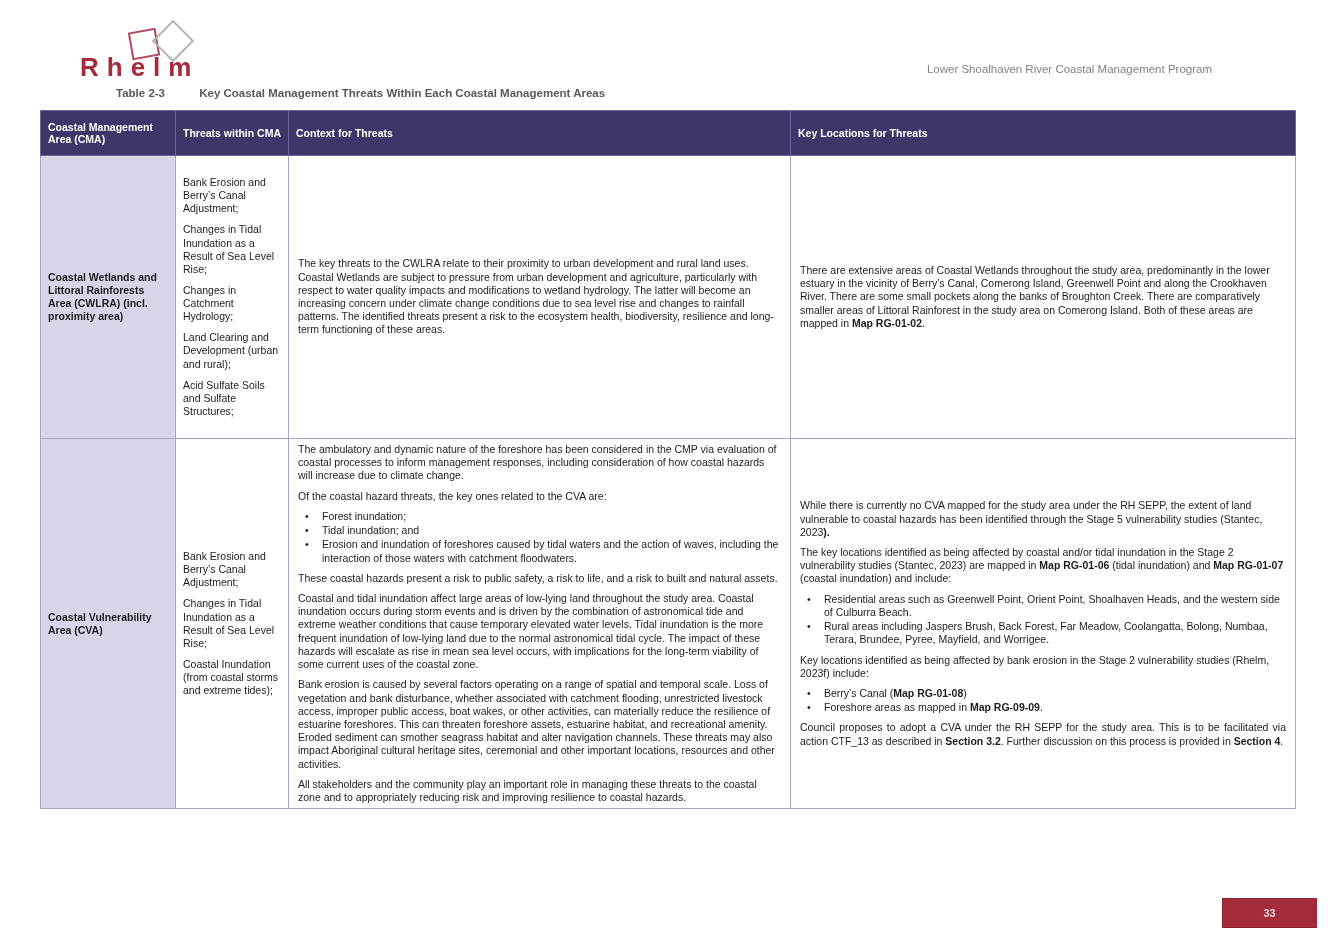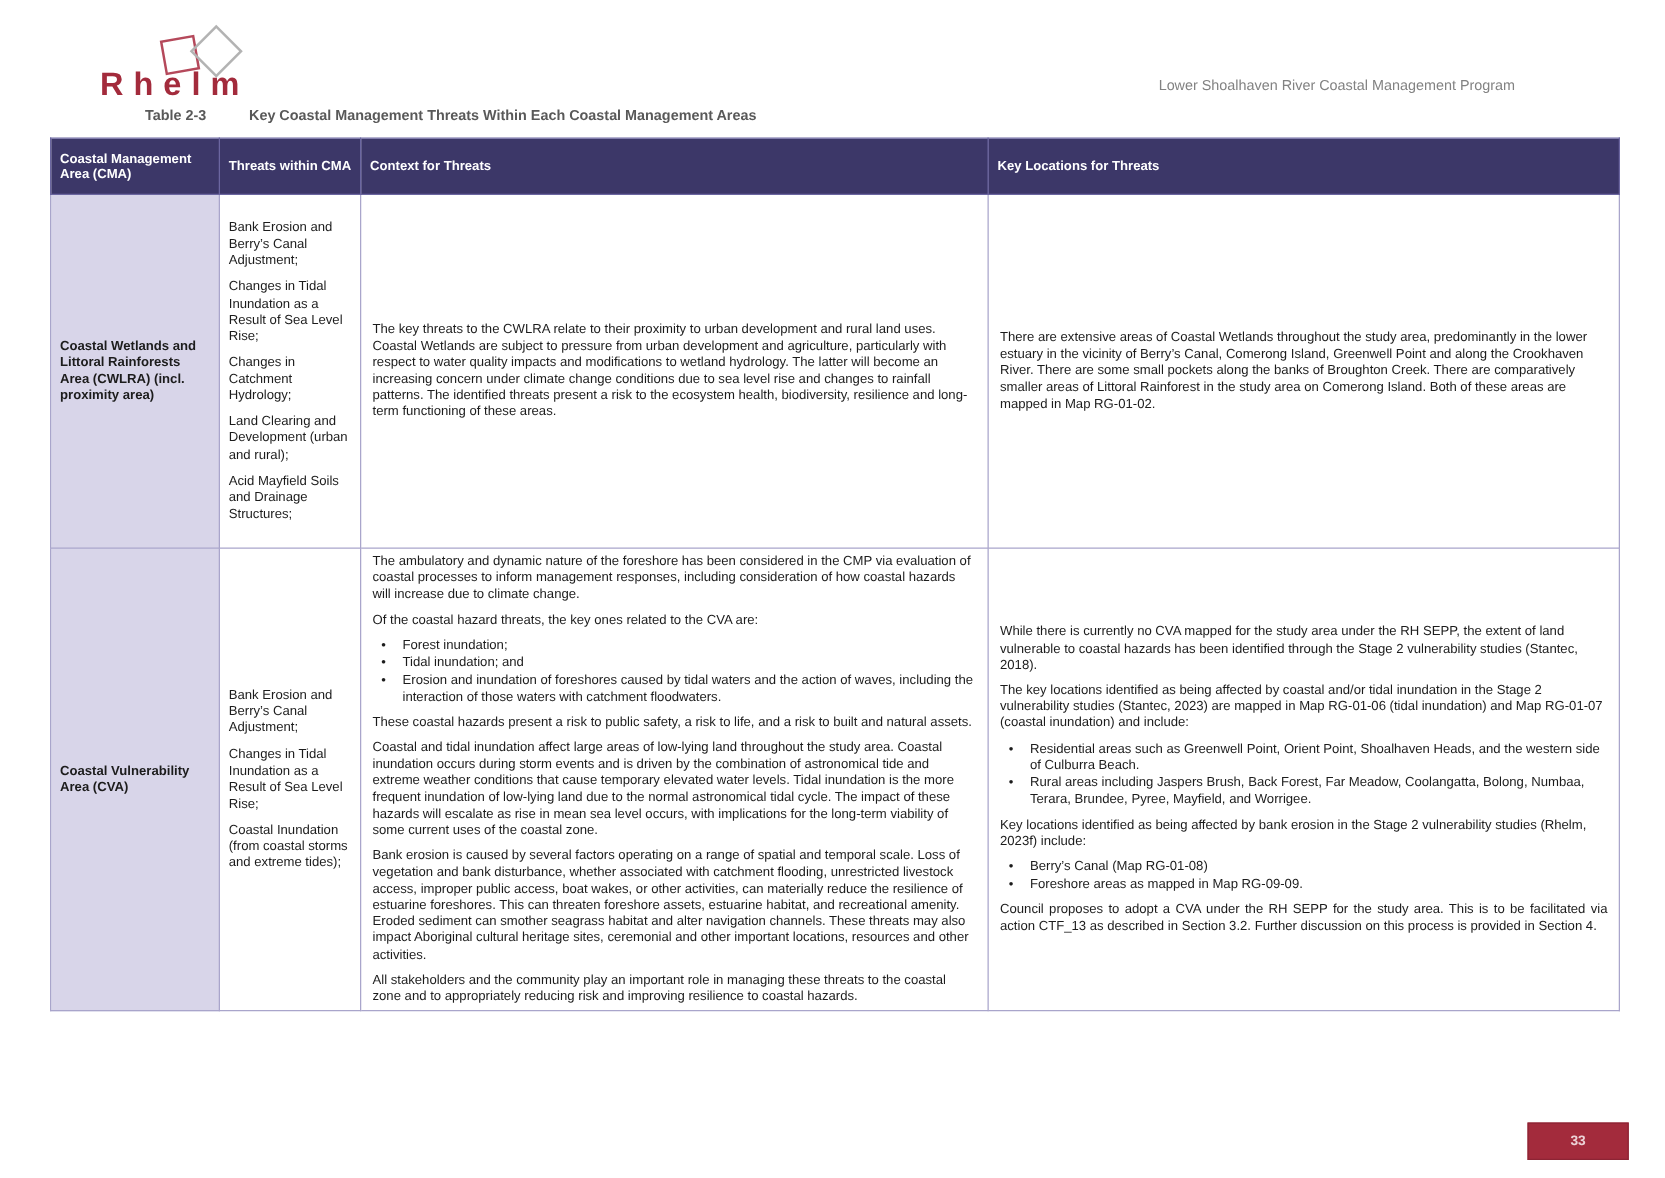--- a/index.html
+++ b/index.html
@@ -68,24 +68,24 @@
   td.threats p{margin:0 0 8px 0;}
   td.threats p:last-child{margin-bottom:0;}
   td.body-cell{padding:4px 9px;line-height:1.26;}
   td.body-cell p{margin:0 0 7px 0;}
   td.body-cell p:last-child{margin-bottom:0;}
   td.body-cell ul{margin:0 0 7px 0;padding:0;list-style:none;}
   td.body-cell ul:last-child{margin-bottom:0;}
   td.body-cell li{position:relative;padding-left:24px;margin:0 0 1px 0;}
   td.body-cell li::before{content:"\2022";position:absolute;left:7px;}
   p.just{text-align:justify;}
-  b{font-weight:normal;}
+  b{font-weight:bold;}
   
   .page-num-box{
-    position:absolute;left:1222px;top:898px;width:81px;height:30px;
+    position:absolute;left:1222px;top:898px;width:95px;height:30px;
     background:var(--accent-red);border:1px solid #8d2434;
     display:flex;align-items:center;justify-content:center;
     color:#ecd2d6;font-size:11px;font-weight:bold;
   }
 </style>
 </head>
 <body>
 
 <div class="logo">
   <div class="logo-shape red"></div>
@@ -116,21 +116,21 @@
     </tr>
   </thead>
   <tbody>
       <tr class="row1">
         <td class="cma">Coastal Wetlands and Littoral Rainforests Area (CWLRA) (incl. proximity area)</td>
         <td class="threats">
           <p>Bank Erosion and Berry’s Canal Adjustment;</p>
           <p>Changes in Tidal Inundation as a Result of Sea Level Rise;</p>
           <p>Changes in Catchment Hydrology;</p>
           <p>Land Clearing and Development (urban and rural);</p>
-          <p>Acid Mayfield Soils and Drainage Structures;</p>
+          <p>Acid Sulfate Soils and Sulfate Structures;</p>
         </td>
         <td class="body-cell">
           <p><span>The key threats to the CWLRA relate to their proximity to urban development and rural land uses. Coastal Wetlands are subject to pressure from urban development and agriculture, particularly with respect to water quality impacts and modifications to wetland hydrology. The latter will become an increasing concern under climate change conditions due to sea level rise and changes to rainfall patterns. The identified threats present a risk to the ecosystem health, biodiversity, resilience and long-term functioning of these areas.</span></p>
         </td>
         <td class="body-cell">
           <p><span>There are extensive areas of Coastal Wetlands throughout the study area, predominantly in the lower estuary in the vicinity of Berry’s Canal, Comerong Island, Greenwell Point and along the Crookhaven River. There are some small pockets along the banks of Broughton Creek. There are comparatively smaller areas of Littoral Rainforest in the study area on Comerong Island. Both of these areas are mapped in </span><b>Map RG-01-02</b><span>.</span></p>
         </td>
       </tr>
       <tr class="row2">
         <td class="cma">Coastal Vulnerability Area (CVA)</td>
@@ -146,21 +146,21 @@
             <li><span>Forest inundation;</span></li>
             <li><span>Tidal inundation; and</span></li>
             <li><span>Erosion and inundation of foreshores caused by tidal waters and the action of waves, including the interaction of those waters with catchment floodwaters.</span></li>
           </ul>
           <p><span>These coastal hazards present a risk to public safety, a risk to life, and a risk to built and natural assets.</span></p>
           <p><span>Coastal and tidal inundation affect large areas of low-lying land throughout the study area. Coastal inundation occurs during storm events and is driven by the combination of astronomical tide and extreme weather conditions that cause temporary elevated water levels. Tidal inundation is the more frequent inundation of low-lying land due to the normal astronomical tidal cycle. The impact of these hazards will escalate as rise in mean sea level occurs, with implications for the long-term viability of some current uses of the coastal zone.</span></p>
           <p><span>Bank erosion is caused by several factors operating on a range of spatial and temporal scale. Loss of vegetation and bank disturbance, whether associated with catchment flooding, unrestricted livestock access, improper public access, boat wakes, or other activities, can materially reduce the resilience of estuarine foreshores. This can threaten foreshore assets, estuarine habitat, and recreational amenity. Eroded sediment can smother seagrass habitat and alter navigation channels. These threats may also impact Aboriginal cultural heritage sites, ceremonial and other important locations, resources and other activities.</span></p>
           <p><span>All stakeholders and the community play an important role in managing these threats to the coastal zone and to appropriately reducing risk and improving resilience to coastal hazards.</span></p>
         </td>
         <td class="body-cell">
-          <p><span>While there is currently no CVA mapped for the study area under the RH SEPP, the extent of land vulnerable to coastal hazards has been identified through the Stage 2 vulnerability studies (Stantec, 2018</span><b>).</b></p>
+          <p><span>While there is currently no CVA mapped for the study area under the RH SEPP, the extent of land vulnerable to coastal hazards has been identified through the Stage 5 vulnerability studies (Stantec, 2023</span><b>).</b></p>
           <p><span>The key locations identified as being affected by coastal and/or tidal inundation in the Stage 2 vulnerability studies (Stantec, 2023) are mapped in </span><b>Map RG-01-06</b><span> (tidal inundation) and </span><b>Map RG-01-07</b><span> (coastal inundation) and include:</span></p>
           <ul>
             <li><span>Residential areas such as Greenwell Point, Orient Point, Shoalhaven Heads, and the western side of Culburra Beach.</span></li>
             <li><span>Rural areas including Jaspers Brush, Back Forest, Far Meadow, Coolangatta, Bolong, Numbaa, Terara, Brundee, Pyree, Mayfield, and Worrigee.</span></li>
           </ul>
           <p><span>Key locations identified as being affected by bank erosion in the Stage 2 vulnerability studies (Rhelm, 2023f) include:</span></p>
           <ul>
             <li><span>Berry’s Canal (</span><b>Map RG-01-08</b><span>)</span></li>
             <li><span>Foreshore areas as mapped in </span><b>Map RG-09-09</b><span>.</span></li>
           </ul>

